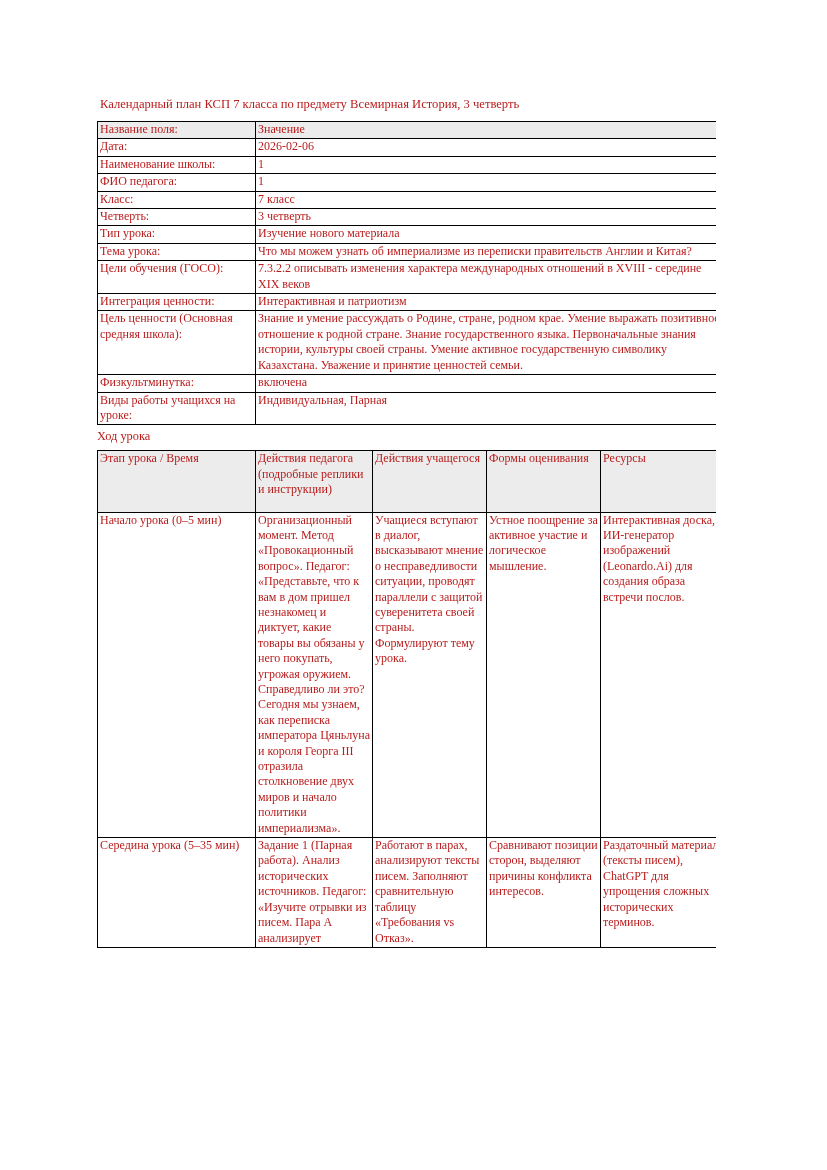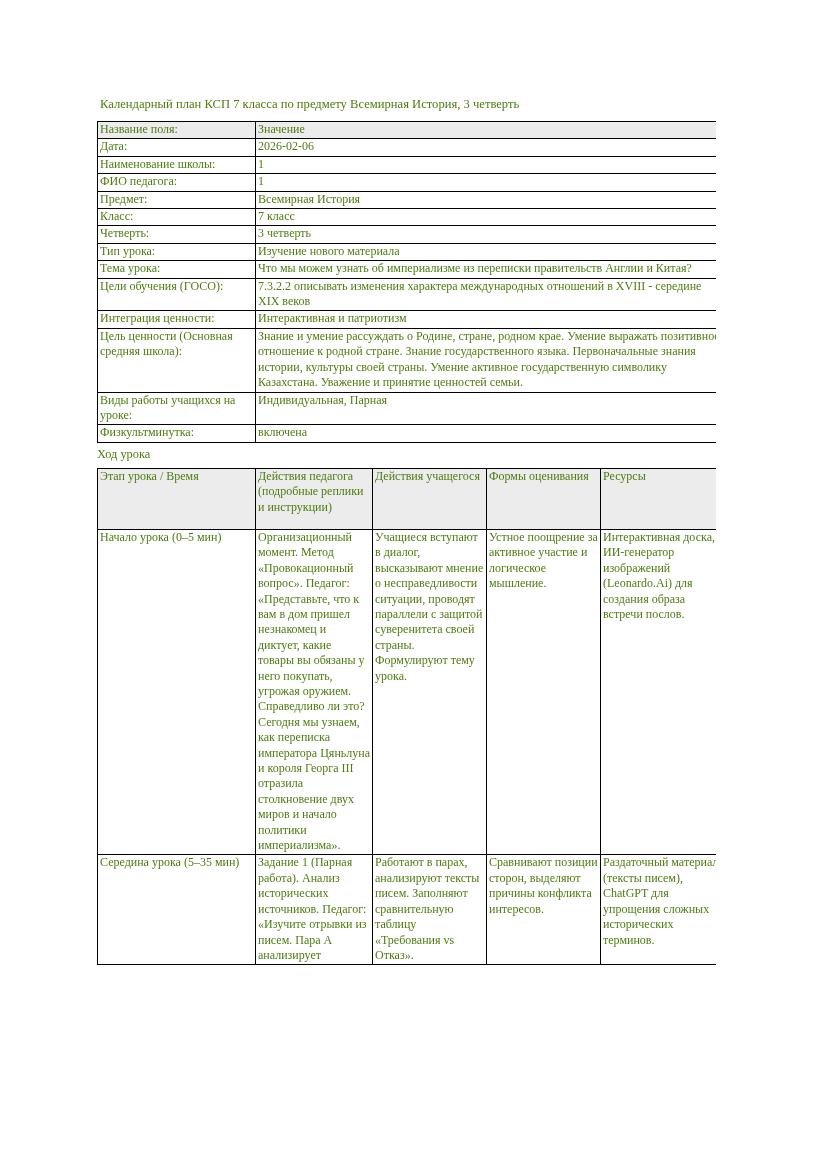--- a/index.html
+++ b/index.html
@@ -4,21 +4,21 @@
 <style>
   * { margin: 0; padding: 0; box-sizing: border-box; }
   html, body { background: #ffffff; }
   .page {
     position: relative;
     width: 716px;
     height: 1170px;
     background: #ffffff;
     overflow: hidden;
     font-family: "Liberation Serif", "DejaVu Serif", serif;
-    color: #4d7c0f;
+    color: #b91c1c;
   }
   .content {
     position: absolute;
     top: 96px;
     left: 97px;
     width: 631px;
   }
   .doc-title {
     font-size: 12.6px;
     line-height: 16px;
@@ -78,24 +78,20 @@
       </tr>
       <tr>
         <td class="c1">Наименование школы:</td>
         <td class="c2">1</td>
       </tr>
       <tr>
         <td class="c1">ФИО педагога:</td>
         <td class="c2">1</td>
       </tr>
       <tr>
-        <td class="c1">Предмет:</td>
-        <td class="c2">Всемирная История</td>
-      </tr>
-      <tr>
         <td class="c1">Класс:</td>
         <td class="c2">7 класс</td>
       </tr>
       <tr>
         <td class="c1">Четверть:</td>
         <td class="c2">3 четверть</td>
       </tr>
       <tr>
         <td class="c1">Тип урока:</td>
         <td class="c2">Изучение нового материала</td>
@@ -110,26 +106,26 @@
       </tr>
       <tr>
         <td class="c1">Интеграция ценности:</td>
         <td class="c2">Интерактивная и патриотизм</td>
       </tr>
       <tr>
         <td class="c1">Цель ценности (Основная средняя школа):</td>
         <td class="c2">Знание и умение рассуждать о Родине, стране, родном крае. Умение выражать позитивное отношение к родной стране. Знание государственного языка. Первоначальные знания истории, культуры своей страны. Умение активное государственную символику Казахстана. Уважение и принятие ценностей семьи.</td>
       </tr>
       <tr>
+        <td class="c1">Физкультминутка:</td>
+        <td class="c2">включена</td>
+      </tr>
+      <tr>
         <td class="c1">Виды работы учащихся на уроке:</td>
         <td class="c2">Индивидуальная, Парная</td>
-      </tr>
-      <tr>
-        <td class="c1">Физкультминутка:</td>
-        <td class="c2">включена</td>
       </tr>
     </tbody>
       </table>
 
     <div class="section-heading">Ход урока</div>
 
     <table class="lesson-table">
       <tbody>
           <tr>
         <th class="lc1 hdr-bg">Этап урока / Время</th>

